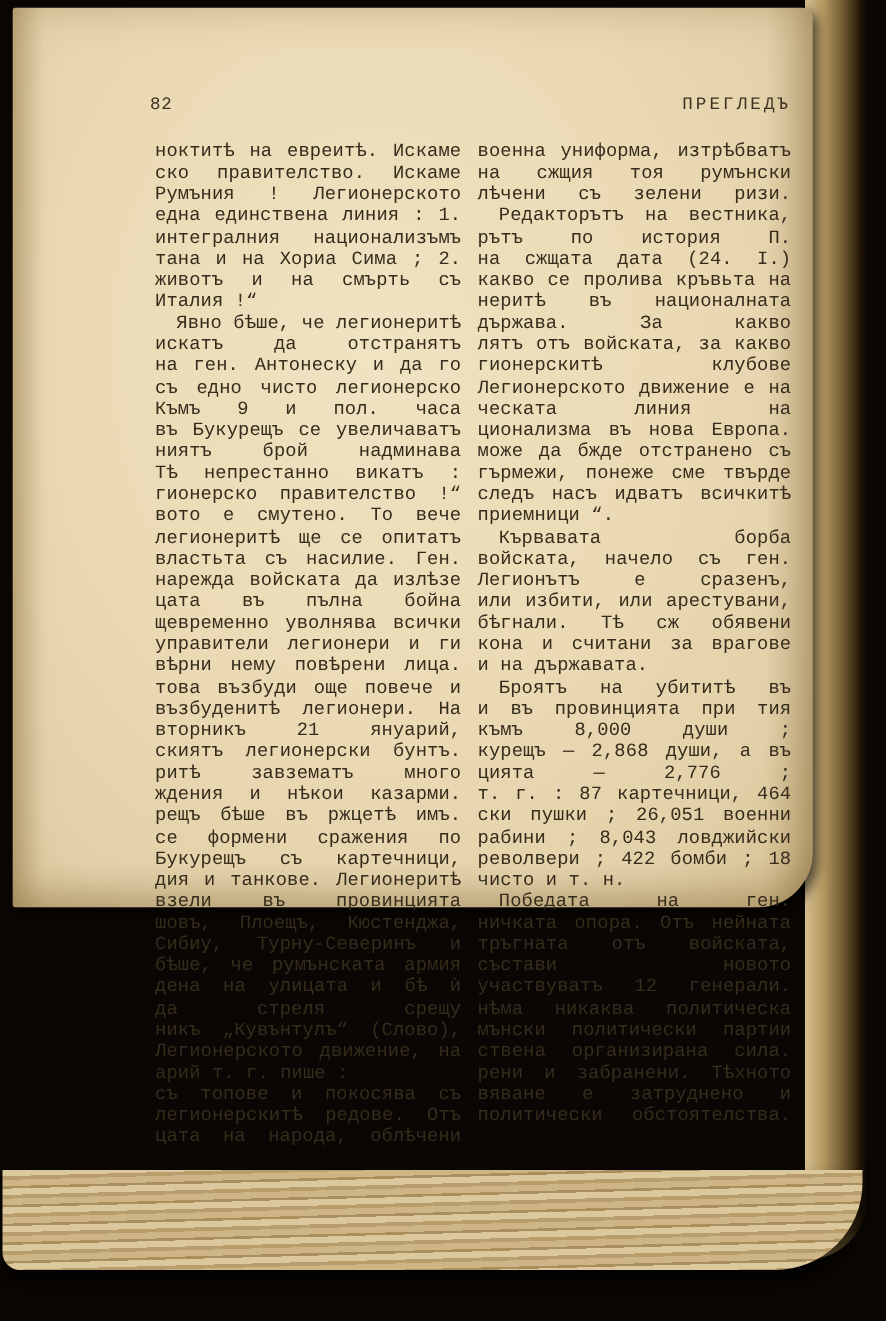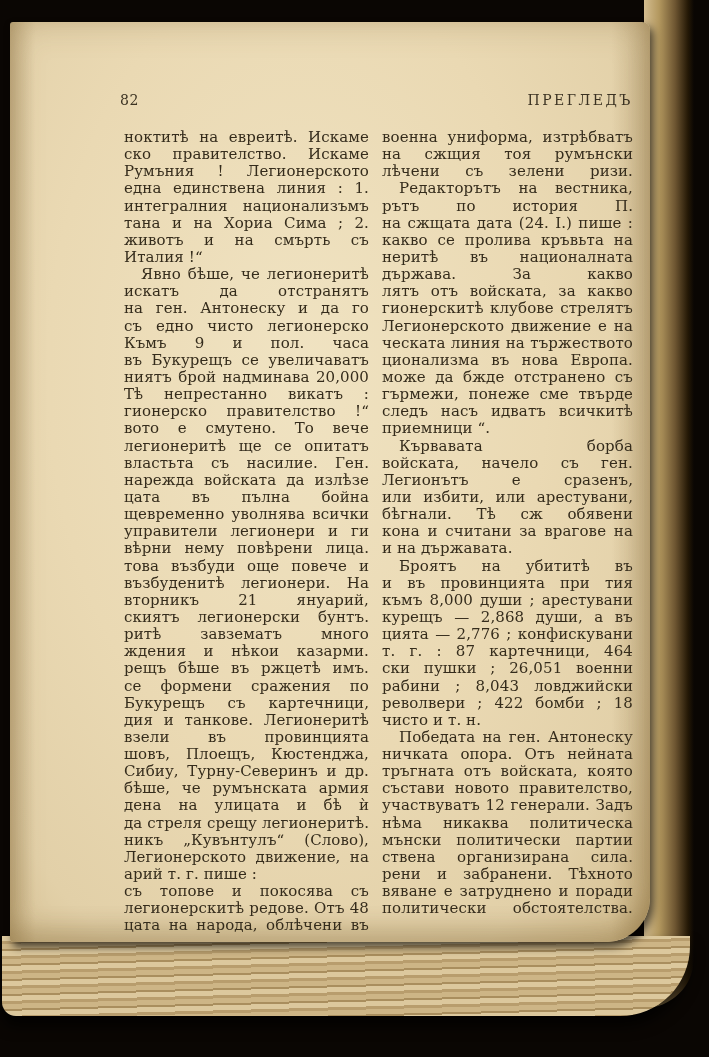--- a/index.html
+++ b/index.html
@@ -17,27 +17,28 @@
   
   .stack-bottom{
     position:absolute;left:2px;top:936px;width:688px;height:80px;
     background:repeating-linear-gradient(178.5deg,
       #dcc89d 0px,#dcc89d 5px,#b89d6d 5px,#b89d6d 8px,
       #cdb586 8px,#cdb586 13px,#a98e5e 13px,#a98e5e 15px);
     border-radius:0 0 70px 14px;
     box-shadow:0 10px 14px rgba(0,0,0,.75);
   }
   .page{
-    position:absolute;left:10px;top:22px;width:640px;height:920px;
+    position:absolute;left:10px;top:6px;width:640px;height:720px;
     background:
       linear-gradient(to right, rgba(120,90,40,.22) 0%, rgba(120,90,40,0) 4%, rgba(120,90,40,0) 94%, rgba(120,90,40,.25) 100%),
       radial-gradient(ellipse at 45% 38%, #f0e3c2 0%, #ead9b3 50%, #e2d0a8 80%, #d2bc8e 100%);
     border-radius:3px 8px 44px 3px;
     box-shadow:inset 0 0 34px rgba(115,85,35,.28), inset 0 -14px 22px rgba(115,85,35,.22),
                3px 5px 9px rgba(0,0,0,.65);
+    font-family:Liberation Mono, monospace;
   }
   .page-header{position:absolute;left:0;top:70px;width:100%;}
   .page-number{
     position:absolute;left:110px;top:0;
     font-size:14px;color:#3b3222;letter-spacing:.5px;
   }
   .journal-title{
     position:absolute;right:17px;top:0;
     font-size:14px;color:#3b3222;letter-spacing:2.5px;
   }

